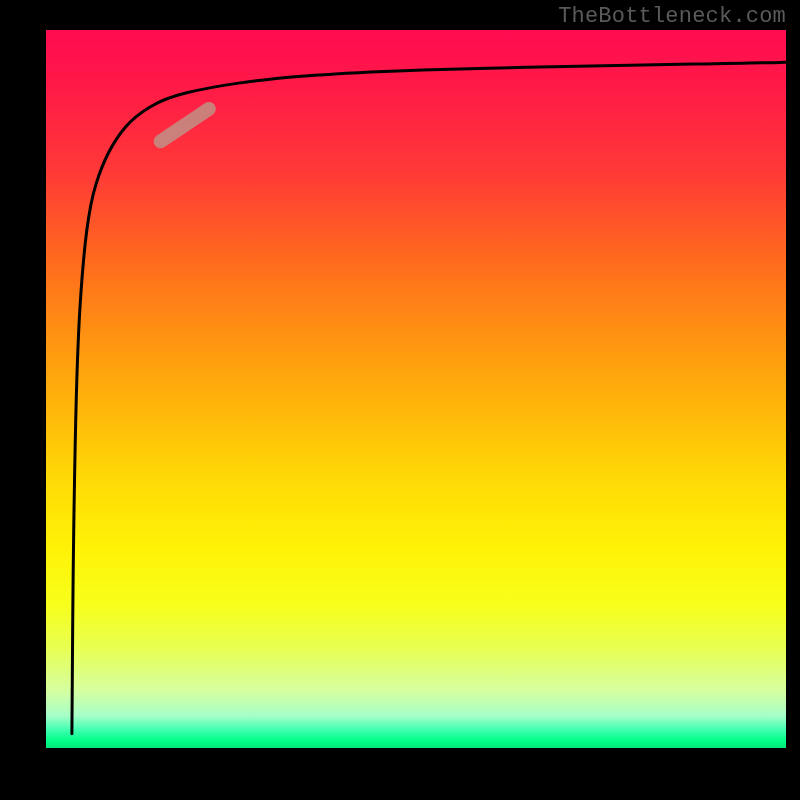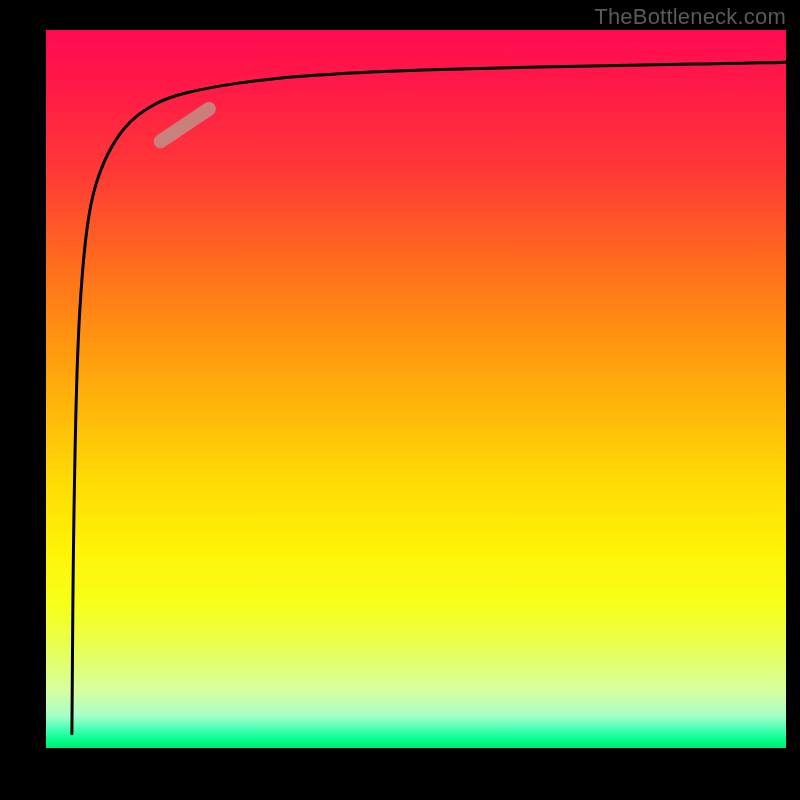--- a/index.html
+++ b/index.html
@@ -38,21 +38,21 @@
     left: 46px;
     top: 30px;
     width: 740px;
     height: 718px;
     pointer-events: none;
   }
   .attribution {
     position: absolute;
     top: 4px;
     right: 14px;
-    font-family: Liberation Sans, sans-serif;
+    font-family: Liberation Mono, monospace;
     font-size: 22px;
     color: #5a5a5a;
     letter-spacing: 0.2px;
   }
 </style>
 </head>
 <body>
 
 <div class="frame">
   <div class="plot-area"></div>

